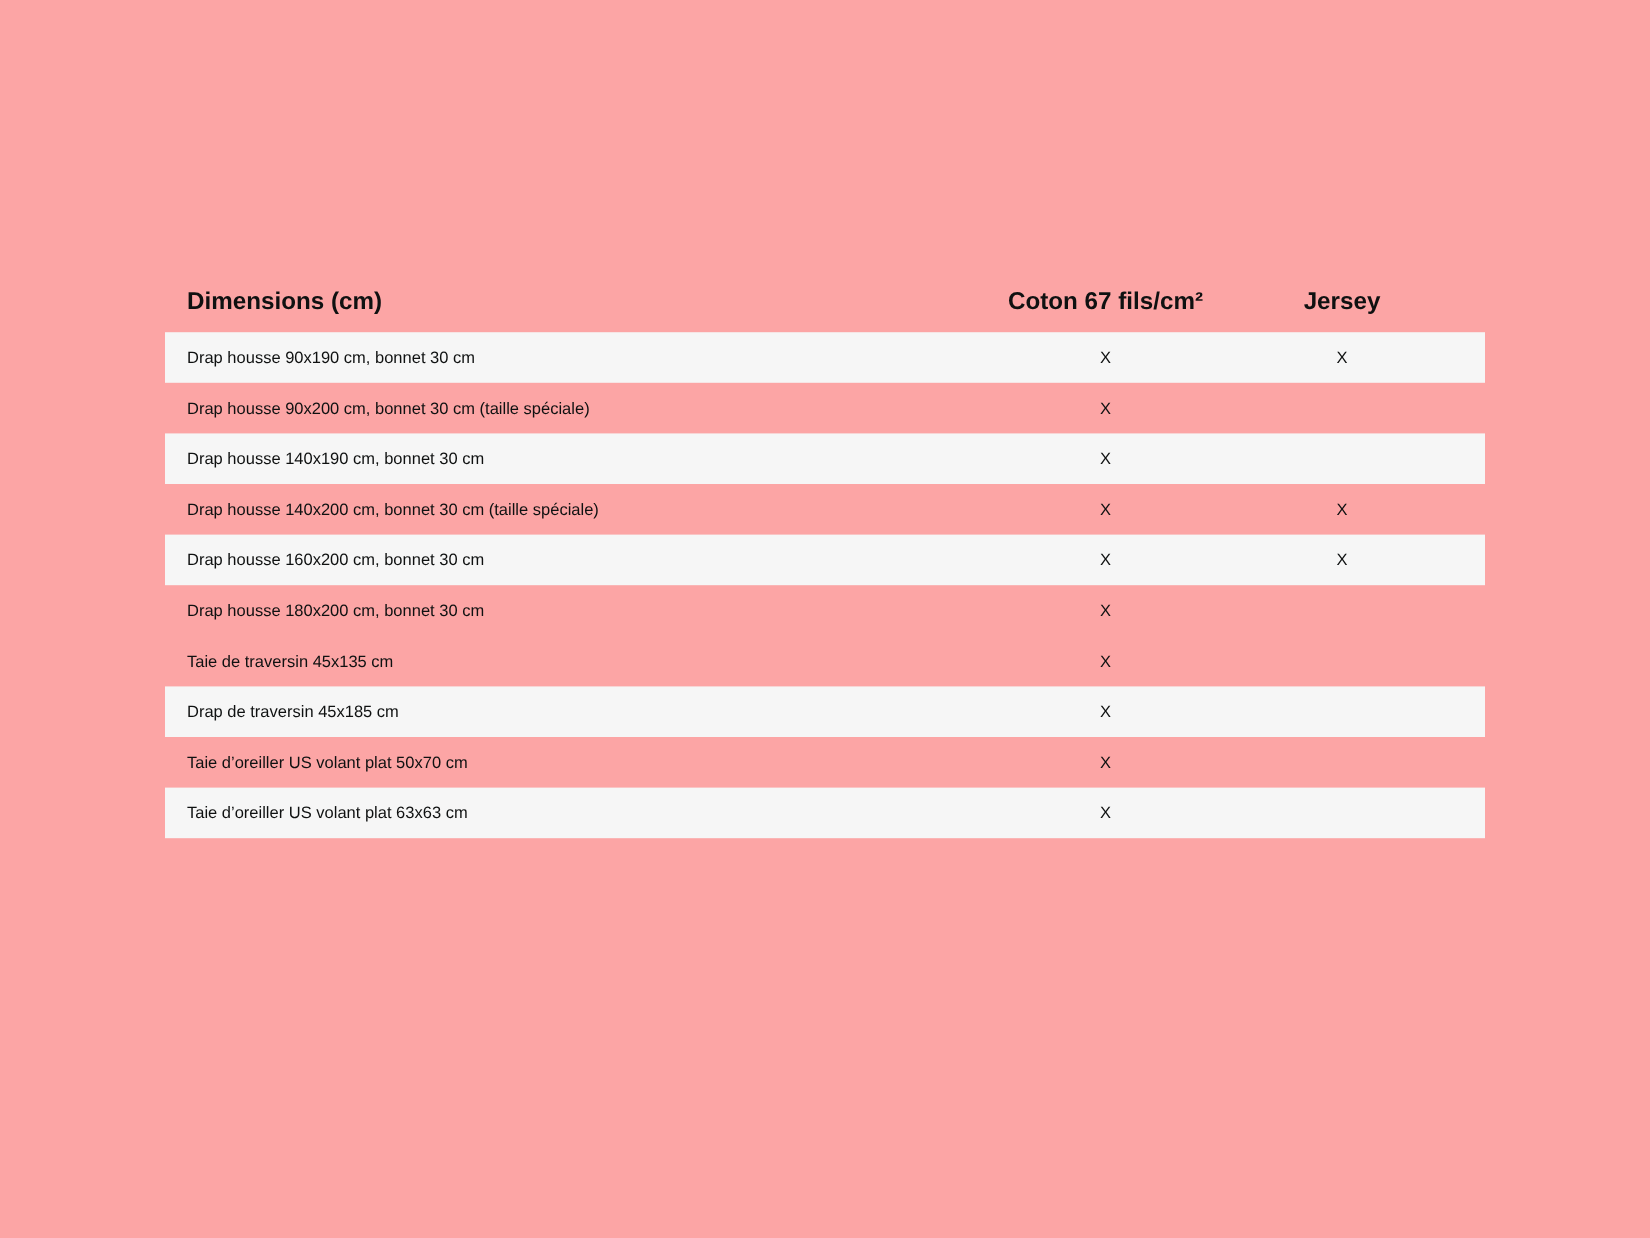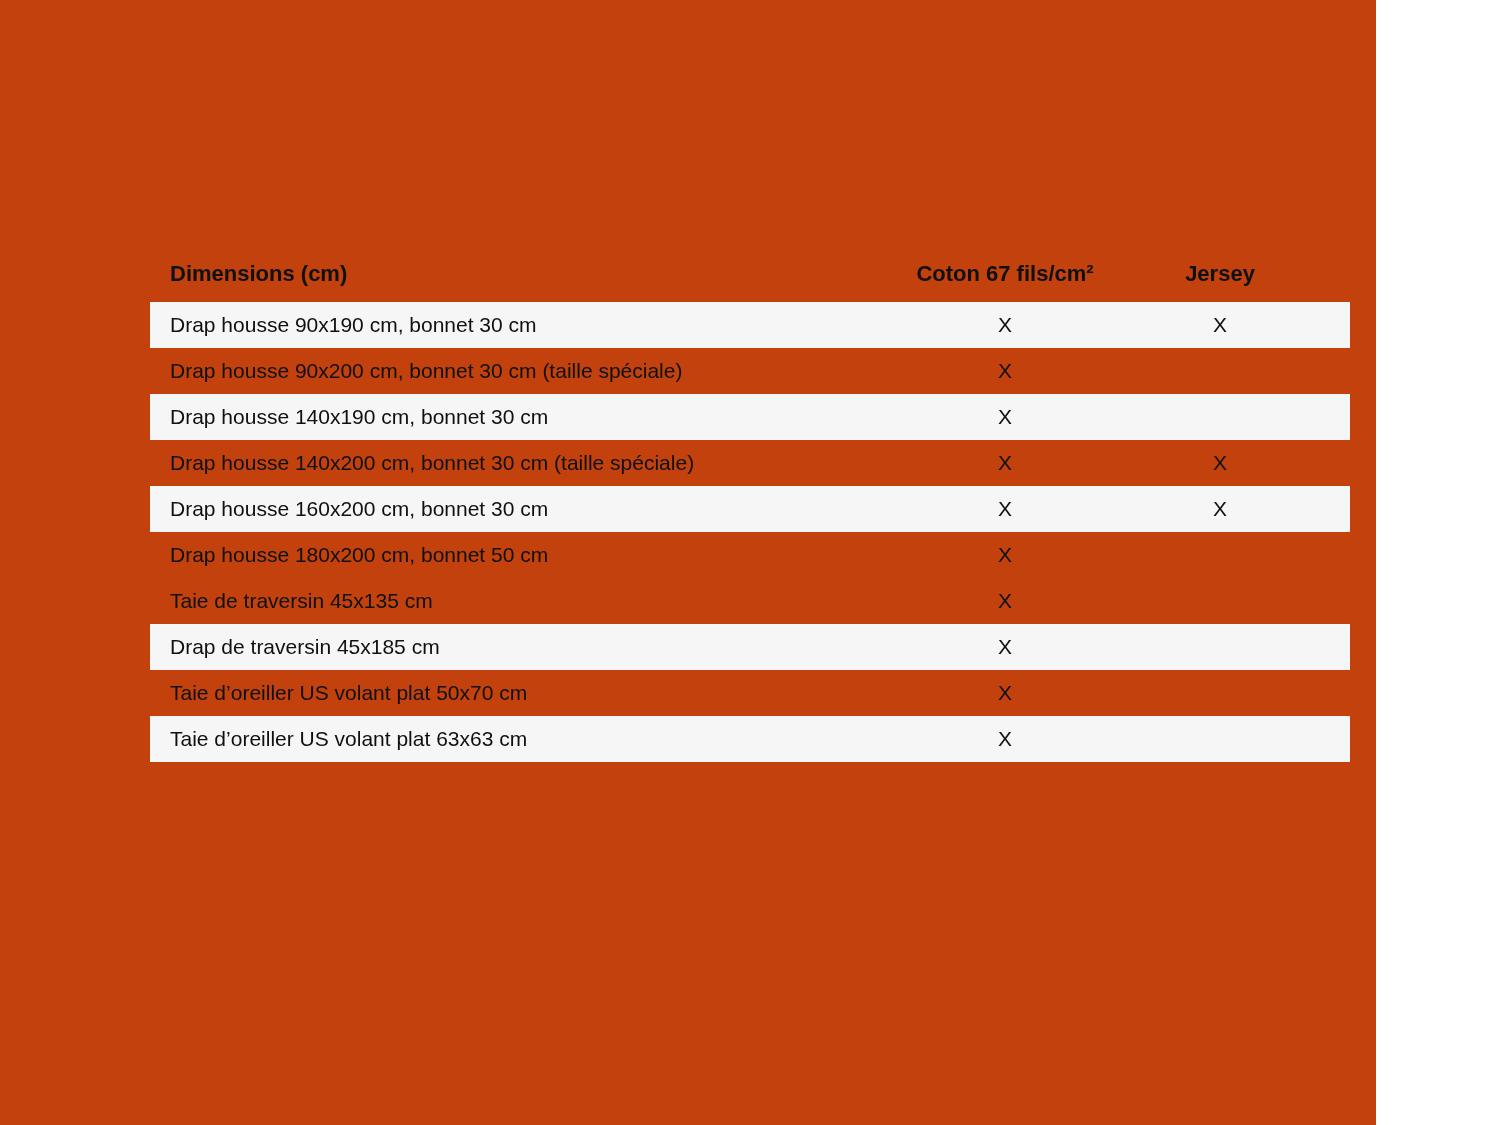--- a/index.html
+++ b/index.html
@@ -9,41 +9,41 @@
   body {
     width: 1500px;
     height: 1125px;
     background: #ffffff;
     font-family: "Liberation Sans", "DejaVu Sans", sans-serif;
     color: #0f1111;
     overflow: hidden;
   }
   .page {
     position: relative;
-    width: 1376px;
+    width: 1500px;
     height: 1125px;
-    background: #c2410c;
+    background: #fca5a5;
   }
   table.spec-table {
     position: absolute;
     left: 150px;
     top: 246px;
     width: 1200px;
     border-collapse: collapse;
     table-layout: fixed;
   }
   thead th {
     font-size: 22px;
     font-weight: 700;
     height: 54px;
     vertical-align: middle;
     white-space: nowrap;
   }
   tbody td {
-    font-size: 21px;
+    font-size: 15px;
     font-weight: 400;
     height: 44px;
     vertical-align: middle;
     white-space: nowrap;
   }
   .col-label {
     text-align: left;
     padding-left: 20px;
   }
   .col-mark {
@@ -97,21 +97,21 @@
           <td class="col-mark">X</td>
           <td class="col-mark"></td>
         </tr>
         <tr class="stripe">
           <td class="col-label">Drap housse 160x200 cm, bonnet 30 cm</td>
           <td class="col-mark">X</td>
           <td class="col-mark">X</td>
           <td class="col-mark"></td>
         </tr>
         <tr>
-          <td class="col-label">Drap housse 180x200 cm, bonnet 50 cm</td>
+          <td class="col-label">Drap housse 180x200 cm, bonnet 30 cm</td>
           <td class="col-mark">X</td>
           <td class="col-mark"></td>
           <td class="col-mark"></td>
         </tr>
         <tr>
           <td class="col-label">Taie de traversin 45x135 cm</td>
           <td class="col-mark">X</td>
           <td class="col-mark"></td>
           <td class="col-mark"></td>
         </tr>

